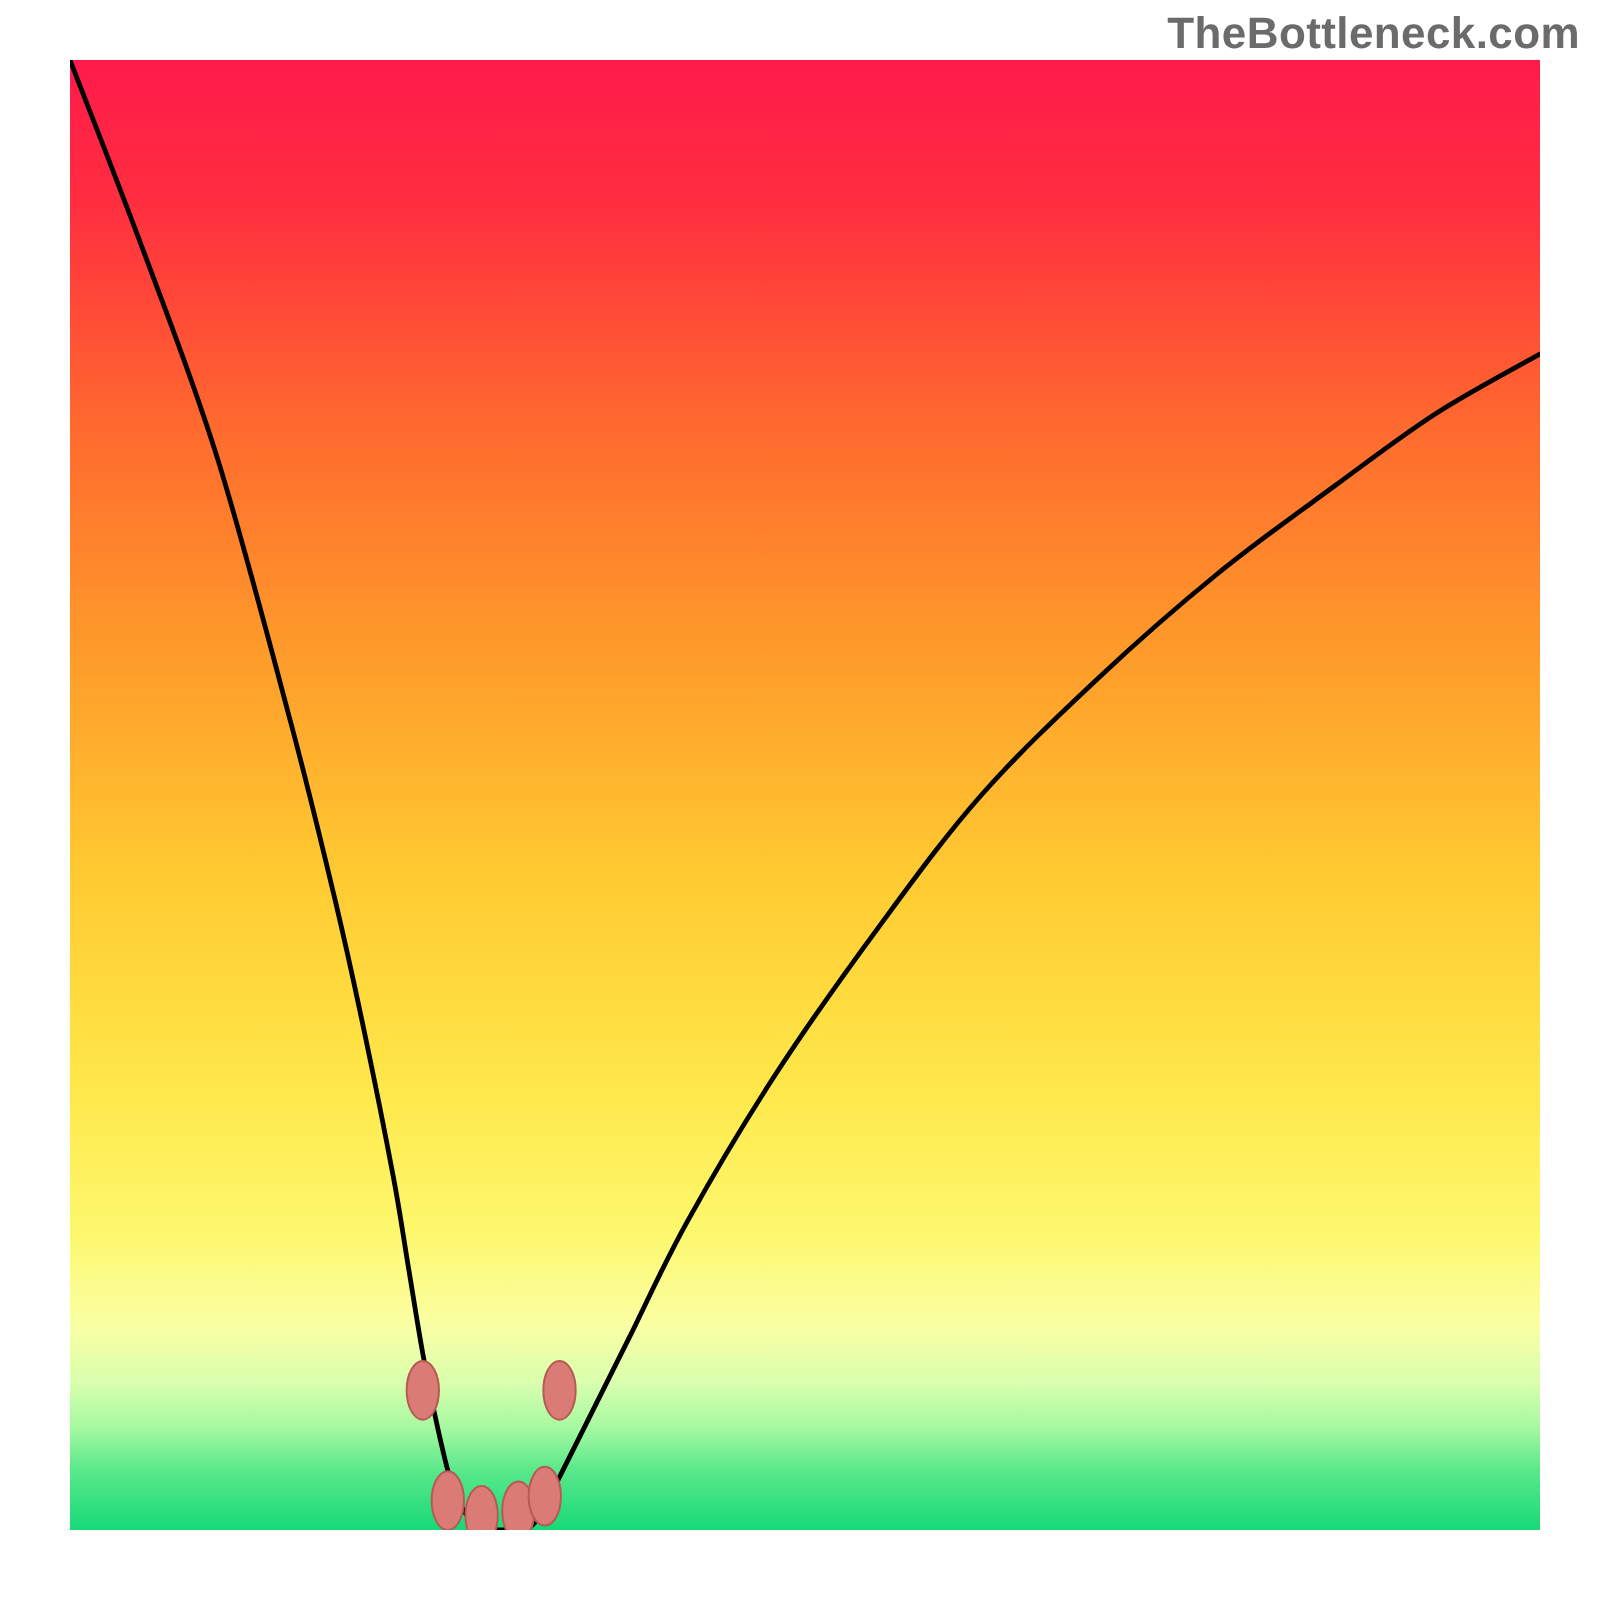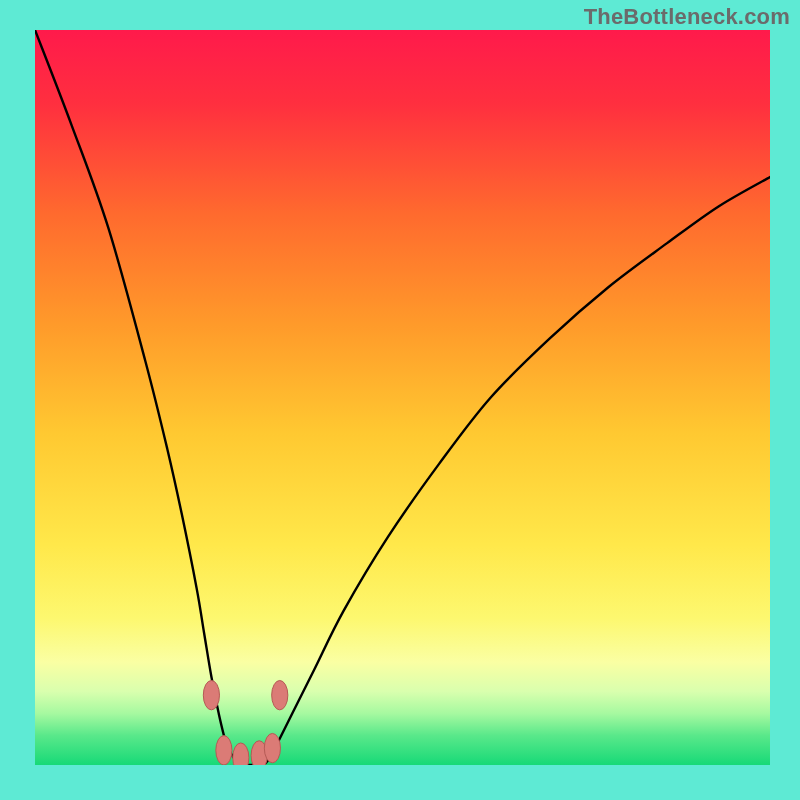--- a/index.html
+++ b/index.html
@@ -8,21 +8,21 @@
     width: 800px;
     height: 800px;
     background: #000;
     overflow: hidden;
     font-family: Arial, Helvetica, sans-serif;
   }
   .stage {
     position: relative;
     width: 800px;
     height: 800px;
-    background: #5eead4;
+    background: #ffffff;
   }
   .watermark {
     position: absolute;
     top: 4px;
     right: 10px;
     color: #6b6b6b;
     font-size: 22px;
     font-weight: 600;
     letter-spacing: 0.2px;
     user-select: none;

